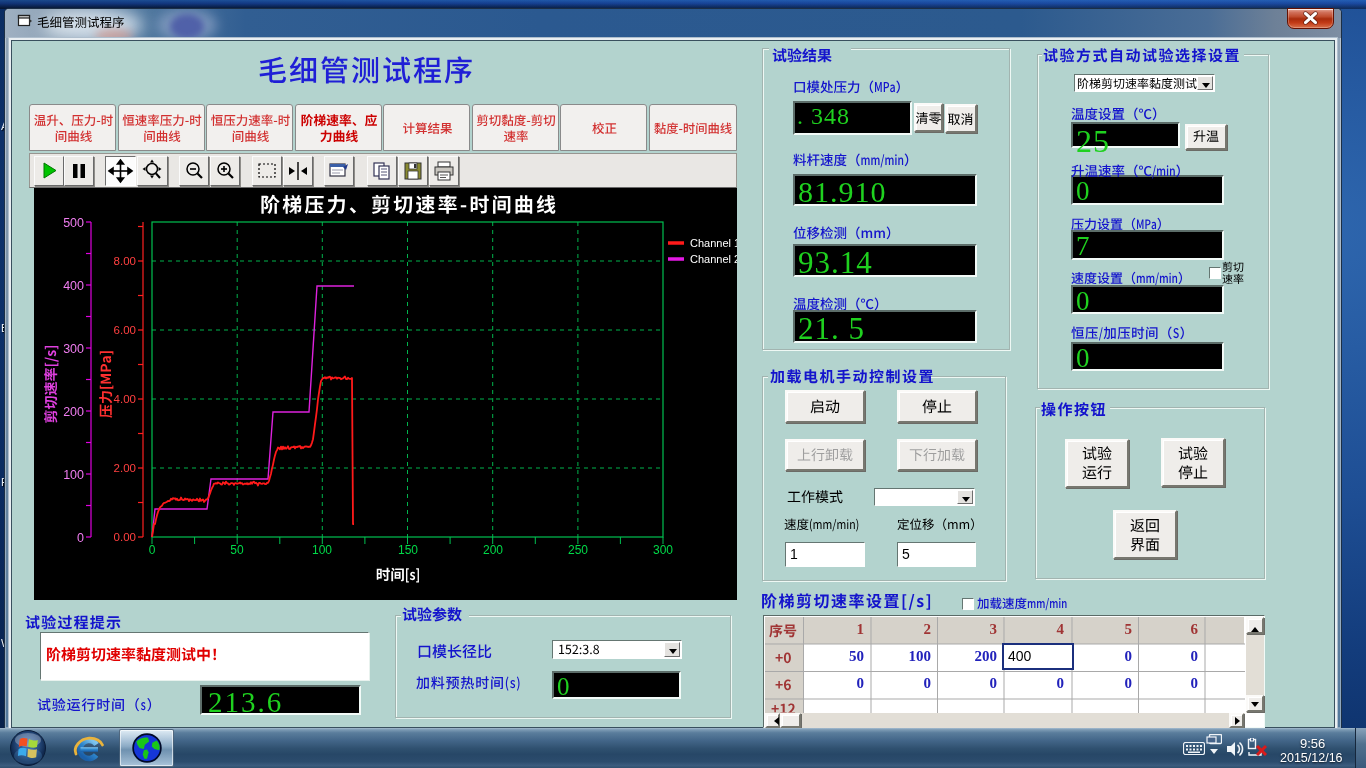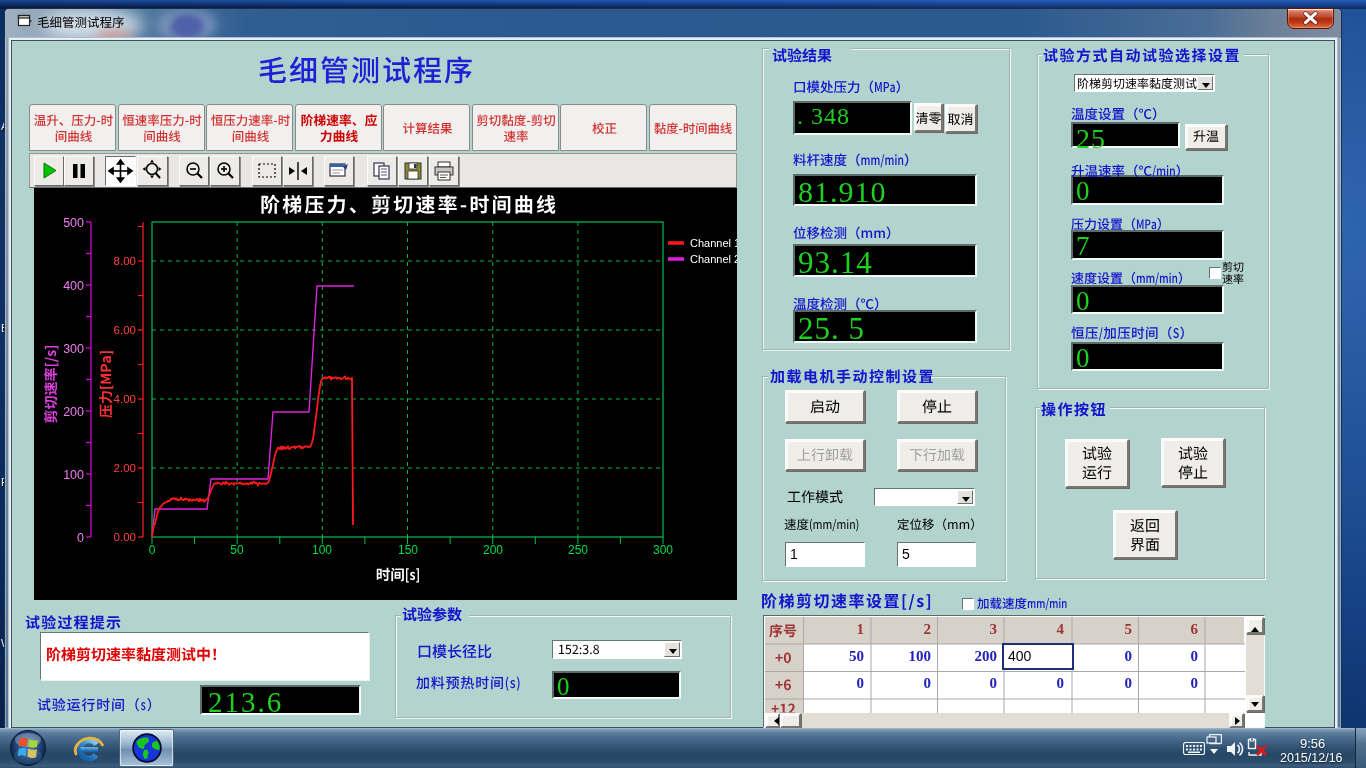--- a/index.html
+++ b/index.html
@@ -266,40 +266,40 @@
     </g>
 </svg>
 
 <div class="grp" style="left:762px;top:48px;width:248px;height:302px"></div>
 <div class="abs" style="left:769px;top:42px;width:82px;height:12px;background:#b3d3ce"></div>
 <div class="lcd" style="left:793px;top:101px;width:119px;height:34px;font-size:24px;padding:1px 0 0 2px">. 348</div>
 <div class="btn" style="left:914px;top:103px;width:29px;height:29px"></div>
 <div class="btn" style="left:945px;top:104px;width:32px;height:29px"></div>
 <div class="lcd" style="left:793px;top:174px;width:184px;height:32px;font-size:30px;padding:1px 0 0 3px">81.910</div>
 <div class="lcd" style="left:793px;top:244px;width:184px;height:33px;font-size:31px;padding:1px 0 0 3px">93.14</div>
-<div class="lcd" style="left:793px;top:310px;width:184px;height:33px;font-size:31px;padding:1px 0 0 3px">25. 5</div>
+<div class="lcd" style="left:793px;top:310px;width:184px;height:33px;font-size:31px;padding:1px 0 0 3px">21. 5</div>
 
 <div class="grp" style="left:762px;top:376px;width:244px;height:205px"></div>
 <div class="abs" style="left:768px;top:370px;width:160px;height:13px;background:#b3d3ce"></div>
 <div class="btn" style="left:785px;top:390px;width:80px;height:33px"></div>
 <div class="btn" style="left:897px;top:390px;width:80px;height:33px"></div>
 <div class="btn" style="left:785px;top:439px;width:80px;height:32px"></div>
 <div class="btn" style="left:897px;top:439px;width:80px;height:32px"></div>
 <div class="combo" style="left:874px;top:488px;width:101px;height:18px">
     <div class="carrow"></div>
   </div>
 <div class="tbx" style="left:785px;top:542px;width:80px;height:25px;line-height:22px">1</div>
 <div class="tbx" style="left:897px;top:542px;width:79px;height:25px;line-height:22px">5</div>
 
 <div class="grp" style="left:1037px;top:54px;width:232px;height:335px"></div>
 <div class="abs" style="left:1042px;top:48px;width:202px;height:13px;background:#b3d3ce"></div>
 <div class="combo" style="left:1074px;top:74px;width:141px;height:18px">
     <div class="carrow"></div>
   </div>
-<div class="lcd" style="left:1071px;top:122px;width:109px;height:26px;font-size:28px;padding:1px 0 0 3px">25</div>
+<div class="lcd" style="left:1071px;top:122px;width:109px;height:26px;font-size:32px;padding:1px 0 0 3px">25</div>
 <div class="btn" style="left:1185px;top:124px;width:42px;height:26px"></div>
 <div class="lcd" style="left:1071px;top:175px;width:153px;height:30px;font-size:27px;padding:1px 0 0 3px">0</div>
 <div class="lcd" style="left:1071px;top:230px;width:153px;height:30px;font-size:27px;padding:1px 0 0 3px">7</div>
 <div class="chk" style="left:1209px;top:267px"></div>
 <div class="lcd" style="left:1071px;top:285px;width:153px;height:29px;font-size:27px;padding:1px 0 0 3px">0</div>
 <div class="lcd" style="left:1071px;top:342px;width:153px;height:29px;font-size:27px;padding:1px 0 0 3px">0</div>
 
 <div class="grp" style="left:1035px;top:407px;width:230px;height:172px"></div>
 <div class="abs" style="left:1040px;top:401px;width:70px;height:13px;background:#b3d3ce"></div>
 <div class="btn" style="left:1065px;top:439px;width:64px;height:49px"></div>

